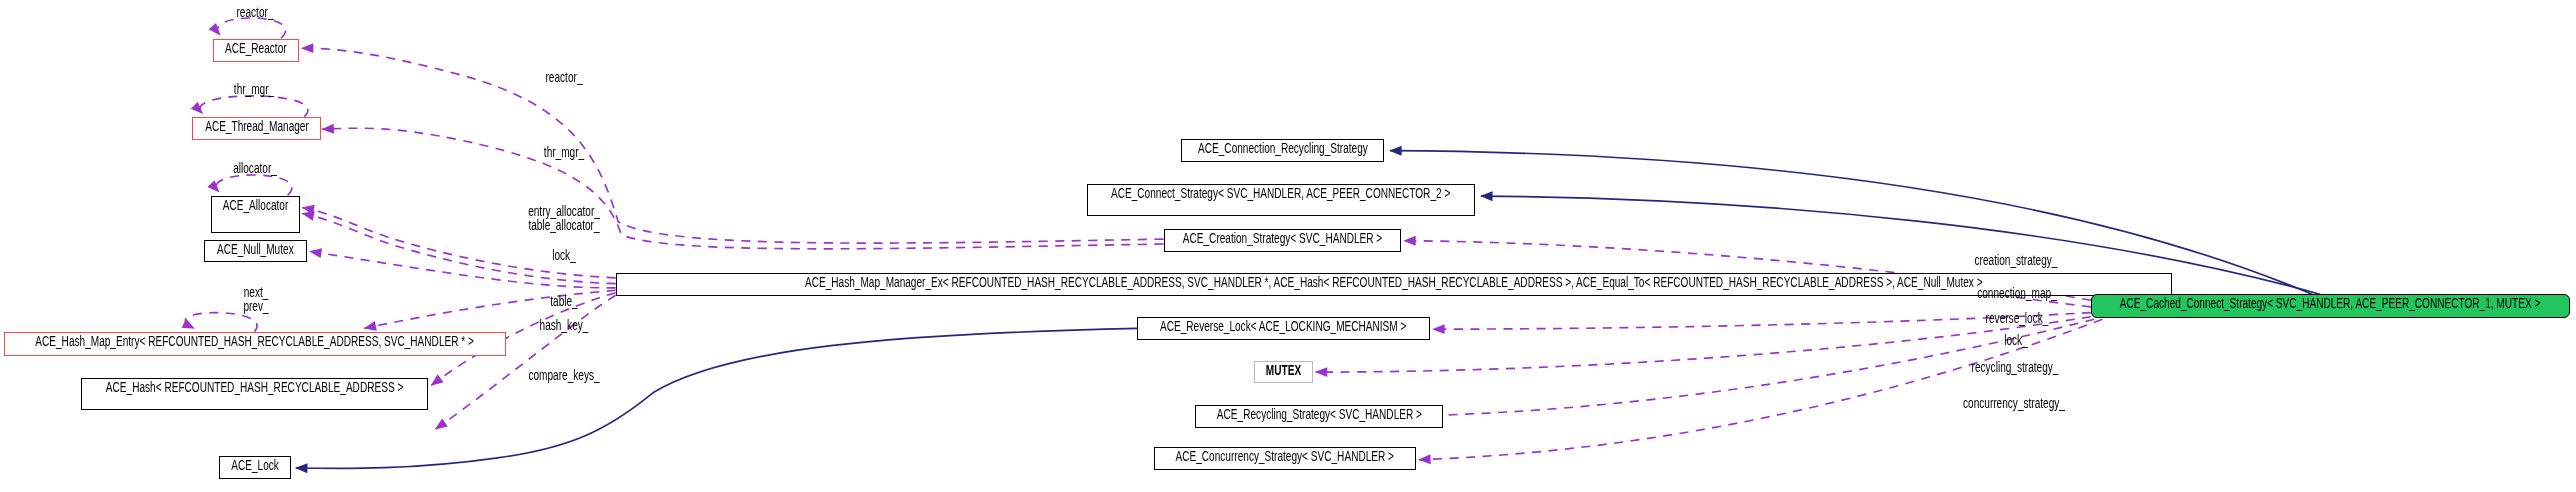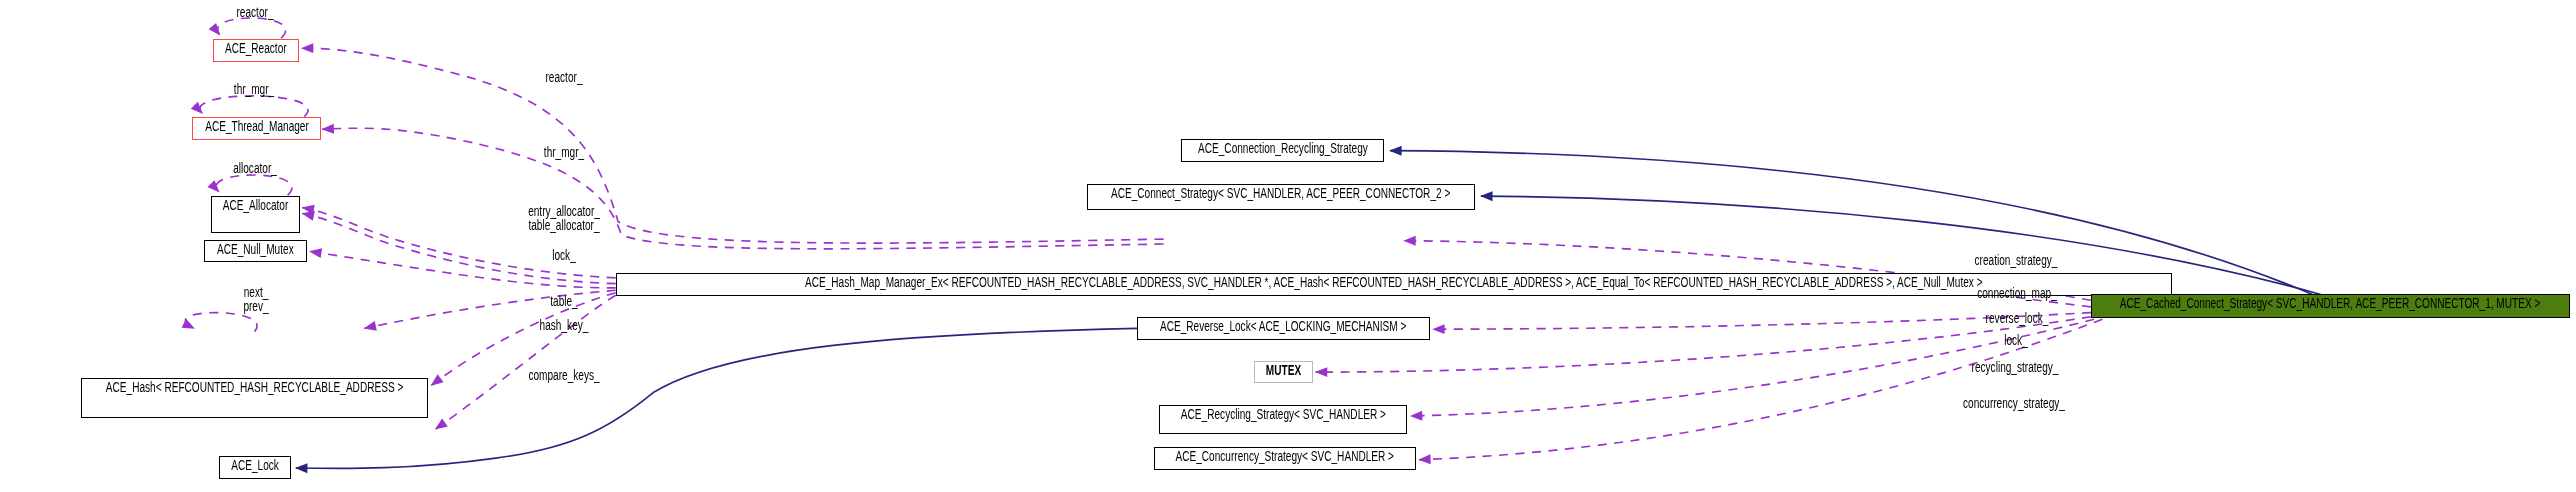--- a/index.html
+++ b/index.html
@@ -5,21 +5,21 @@
   html,body{margin:0;padding:0;background:#ffffff;}
   #canvas{position:relative;width:2576px;height:493px;background:#ffffff;
           font-family:"Liberation Sans",sans-serif;overflow:hidden;}
   #edges{position:absolute;left:0;top:0;width:2576px;height:493px;}
   .node{position:absolute;box-sizing:border-box;background:#ffffff;
         border:1.7px solid #000000;display:flex;justify-content:center;
         font-size:14px;color:#000000;cursor:pointer;}
   .node > span{white-space:nowrap;transform:scaleX(0.72);transform-origin:center;}
   .node.red{border-color:#ff4848;}
   .node.gray{border-color:#b9b9b9;font-weight:bold;}
-  .node.main{background:#4d7c0f;border-color:#000000;}
+  .node.main{background:#22c55e;border-color:#000000;border-radius:6px;}
   .elabel{position:absolute;font-size:14px;color:#000000;white-space:nowrap;
           transform:translateX(-50%) scaleX(0.72);transform-origin:center top;}
 </style>
 </head>
 <body>
 
 <div id="canvas">
 
   <svg id="edges" viewBox="0 0 3117 596">
     <defs>
@@ -72,52 +72,58 @@
     </div>
 
   <div class="node" style="left:211px;top:196px;width:89px;height:37px">
     <span>ACE_Allocator</span>
     </div>
 
   <div class="node" style="left:204px;top:240px;width:103px;height:22px">
     <span>ACE_Null_Mutex</span>
     </div>
 
+  <div class="node red" style="left:4.1px;top:332px;width:502px;height:24px">
+    <span>ACE_Hash_Map_Entry&lt; REFCOUNTED_HASH_RECYCLABLE_ADDRESS, SVC_HANDLER * &gt;</span>
+    </div>
 
-  <div class="node" style="left:81px;top:378px;width:347px;height:40px">
+  <div class="node" style="left:81px;top:378px;width:347px;height:32px">
     <span>ACE_Hash&lt; REFCOUNTED_HASH_RECYCLABLE_ADDRESS &gt;</span>
     </div>
 
 
   <div class="node" style="left:219px;top:456px;width:72px;height:23px">
     <span>ACE_Lock</span>
     </div>
 
   <div class="node" style="left:616px;top:273px;width:1556px;height:23px">
     <span>ACE_Hash_Map_Manager_Ex&lt; REFCOUNTED_HASH_RECYCLABLE_ADDRESS, SVC_HANDLER *, ACE_Hash&lt; REFCOUNTED_HASH_RECYCLABLE_ADDRESS &gt;, ACE_Equal_To&lt; REFCOUNTED_HASH_RECYCLABLE_ADDRESS &gt;, ACE_Null_Mutex &gt;</span>
     </div>
 
   <div class="node" style="left:1181px;top:139px;width:203px;height:23px">
     <span>ACE_Connection_Recycling_Strategy</span>
     </div>
 
-  <div class="node" style="left:1087px;top:184px;width:388px;height:26px">
+  <div class="node" style="left:1087px;top:184px;width:388px;height:32px">
     <span>ACE_Connect_Strategy&lt; SVC_HANDLER, ACE_PEER_CONNECTOR_2 &gt;</span>
     </div>
 
+  <div class="node" style="left:1164px;top:229px;width:237px;height:23px">
+    <span>ACE_Creation_Strategy&lt; SVC_HANDLER &gt;</span>
+    </div>
 
   <div class="node" style="left:1137px;top:317px;width:293px;height:23px">
     <span>ACE_Reverse_Lock&lt; ACE_LOCKING_MECHANISM &gt;</span>
     </div>
 
   <div class="node gray" style="left:1254px;top:361px;width:59px;height:21.5px">
     <span>MUTEX</span>
     </div>
 
-  <div class="node" style="left:1159px;top:405px;width:248px;height:29px">
+  <div class="node" style="left:1195px;top:405px;width:248px;height:23px">
     <span>ACE_Recycling_Strategy&lt; SVC_HANDLER &gt;</span>
     </div>
 
   <div class="node" style="left:1154px;top:447px;width:262px;height:23px">
     <span>ACE_Concurrency_Strategy&lt; SVC_HANDLER &gt;</span>
     </div>
 
   <div class="node main" style="left:2091px;top:294px;width:479px;height:24px">
     <span>ACE_Cached_Connect_Strategy&lt; SVC_HANDLER, ACE_PEER_CONNECTOR_1, MUTEX &gt;</span>
     </div>

